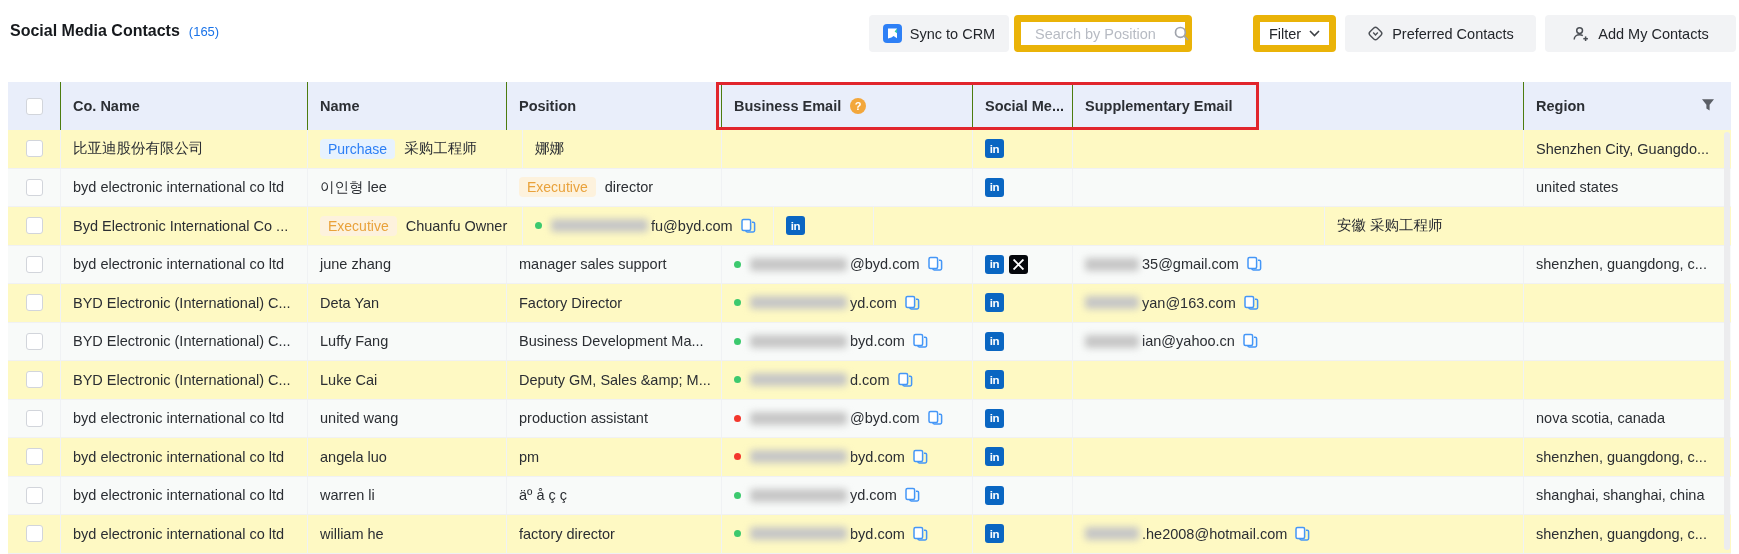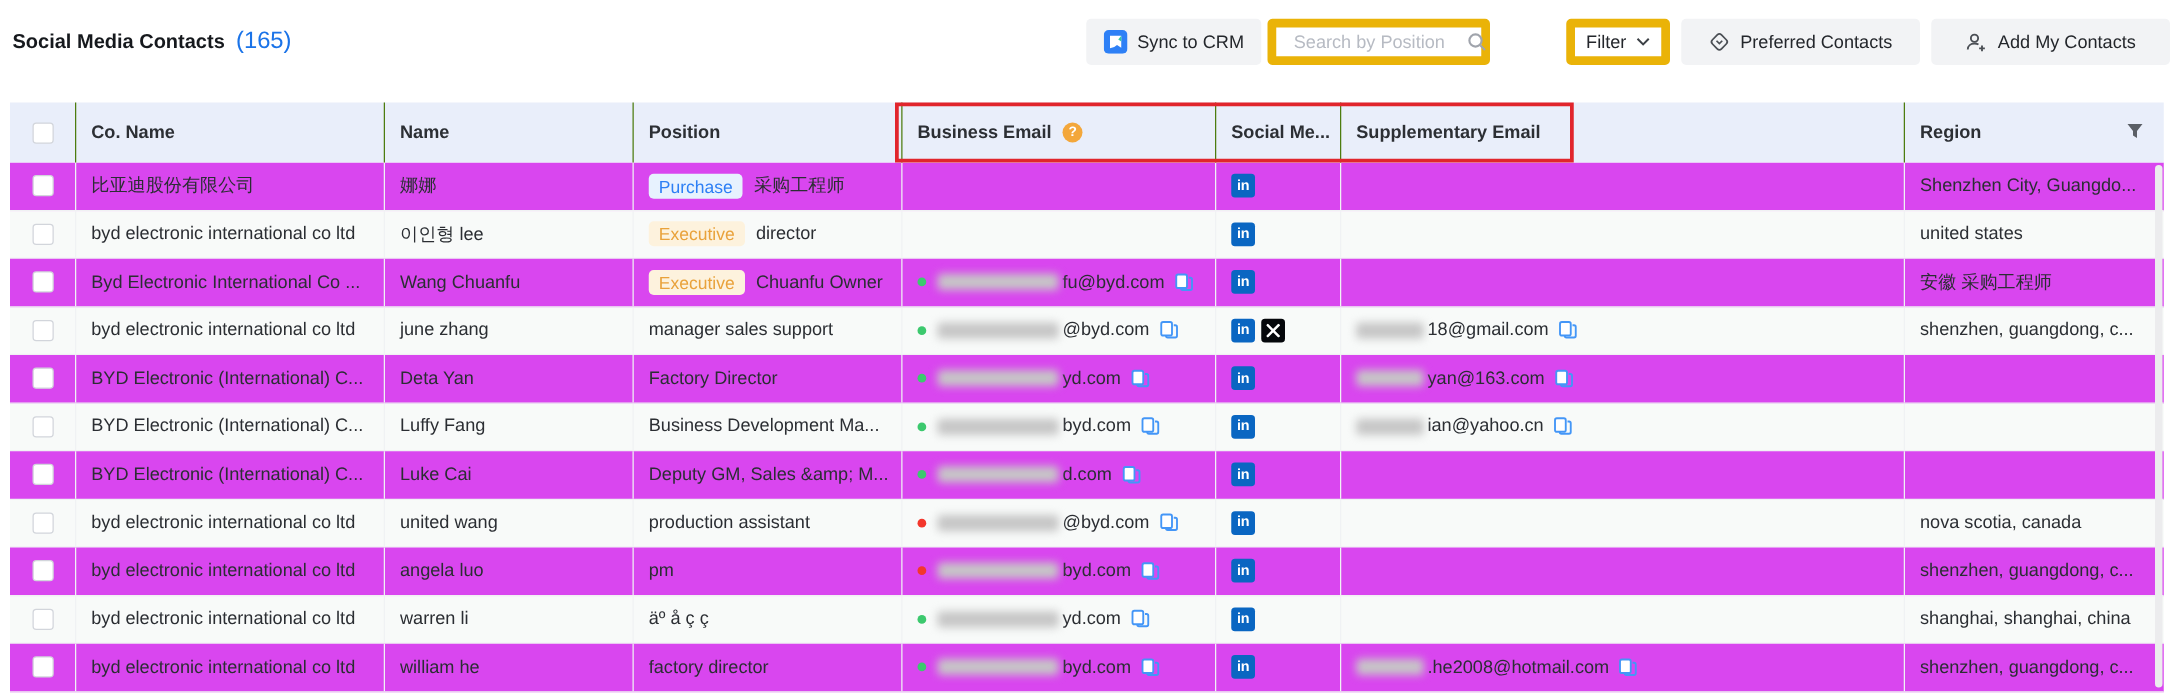--- a/index.html
+++ b/index.html
@@ -4,41 +4,41 @@
 <style>
   html,body{margin:0;padding:0;}
   body{
     width:1739px;height:554px;position:relative;overflow:hidden;
     background:#fff;font-family:"Liberation Sans",sans-serif;color:#26292e;
   }
   
   .topbar{position:absolute;left:0;top:0;width:1739px;height:82px;background:#fff;}
   .titlewrap{position:absolute;left:10px;top:22px;display:flex;align-items:baseline;gap:9px;}
   .title{font-size:16px;font-weight:700;color:#16191d;}
-  .count{font-size:19px;font-weight:500;color:#1a73e8;}
+  .count{font-size:13px;font-weight:500;color:#1a73e8;}
   .btn{position:absolute;top:15px;height:37px;box-sizing:border-box;display:flex;align-items:center;
        justify-content:center;gap:8px;font-size:14.5px;color:#23262b;border-radius:4px;cursor:pointer;}
   .btn.gray{background:#f2f3f5;}
   .btn.outline{background:#fff;border:7px solid #eab308;}
   #btn-sync{left:869px;width:140px;}
   #searchbox{left:1014px;width:178px;justify-content:space-between;padding:0 10px 0 12px;}
   #searchbox input{border:none;outline:none;background:transparent;width:128px;font-size:14.5px;
        font-family:"Liberation Sans",sans-serif;color:#333;}
   #searchbox input::placeholder{color:#b7bbc3;}
   #btn-filter{left:1253px;width:83px;}
   #btn-preferred{left:1345px;width:191px;}
   #btn-add{left:1545px;width:191px;}
   .icon{display:inline-flex;align-items:center;justify-content:center;flex:none;}
   
   .table{position:absolute;left:8px;top:82px;width:1723px;height:472px;}
   .thead{display:flex;height:48px;background:#e9eefa;align-items:stretch;position:relative;}
   .hcell{box-sizing:border-box;padding-left:12px;font-size:14.5px;font-weight:600;color:#2c2f34;
          display:flex;align-items:center;border-right:1px solid #4d7c0f;position:relative;
          white-space:nowrap;overflow:hidden;}
-  .row{display:flex;height:38.5px;background:#d946ef;border-bottom:1px solid #f0f1f3;box-sizing:border-box;}
+  .row{display:flex;height:38.5px;background:#fef9c3;border-bottom:1px solid #f0f1f3;box-sizing:border-box;}
   .row.alt{background:#f8faf9;}
   .cell{box-sizing:border-box;padding-left:12px;display:flex;align-items:center;font-size:14.5px;
         color:#2b2e33;border-right:1px solid #f0f2f4;white-space:nowrap;overflow:hidden;}
   .w-check{width:53px;padding-left:18px;}
   .w-company{width:247px;}
   .w-name{width:199px;}
   .w-pos{width:215px;}
   .w-email{width:251px;}
   .w-social{width:100px;}
   .w-supp{width:451px;}
@@ -163,27 +163,27 @@
     <div class="redbox"></div>
   </div>
   <div class="tbody">
       <div class="row">
         <div class="cell w-check">
           <span class="checkbox"></span>
         </div>
         <div class="cell w-company">
           <span>比亚迪股份有限公司</span>
         </div>
-        <div class="cell w-name">
-          <span>娜娜</span>
-        </div>
         <div class="cell w-pos">
           <span class="badge purchase">Purchase</span>
           <span>采购工程师</span>
         </div>
+        <div class="cell w-name">
+          <span>娜娜</span>
+        </div>
         <div class="cell w-email"></div>
         <div class="cell w-social">
           <span class="sns li">in</span>
         </div>
         <div class="cell w-supp"></div>
         <div class="cell w-region">
           <span>Shenzhen City, Guangdo...</span>
         </div>
       </div>
       <div class="row alt">
@@ -208,23 +208,20 @@
         <div class="cell w-region">
           <span>united states</span>
         </div>
       </div>
       <div class="row">
         <div class="cell w-check">
           <span class="checkbox"></span>
         </div>
         <div class="cell w-company">
           <span>Byd Electronic International Co ...</span>
-        </div>
-        <div class="cell w-name">
-          <span>Wang Chuanfu</span>
         </div>
         <div class="cell w-pos">
           <span class="badge executive">Executive</span>
           <span>Chuanfu Owner</span>
         </div>
         <div class="cell w-email">
           <span class="dot green"></span>
           <span class="blur b"></span>
           <span>fu@byd.com</span>
           <span class="copyic">
@@ -269,21 +266,21 @@
         <div class="cell w-social">
           <span class="sns li">in</span>
           <span class="sns x">
             <svg width="11" height="11" viewBox="0 0 12 12">
               <path d="M.6.6 11.4 11.4 M11.4.6 .6 11.4" stroke="#fff" stroke-width="2.1"></path>
             </svg>
           </span>
         </div>
         <div class="cell w-supp">
           <span class="blur s"></span>
-          <span>18@gmail.com</span>
+          <span>35@gmail.com</span>
           <span class="copyic">
             <svg width="16" height="16" viewBox="0 0 16 16">
               <path d="M12 4.2h1.2c.8 0 1.4.6 1.4 1.4v7c0 .8-.6 1.4-1.4 1.4h-6c-.8 0-1.4-.6-1.4-1.4V12" fill="none" stroke="#4496f7" stroke-width="1.5"></path>
               <rect x="2" y="1.6" width="8.6" height="10.8" rx="1.5" fill="#fff" stroke="#4496f7" stroke-width="1.5"></rect>
             </svg>
           </span>
         </div>
         <div class="cell w-region">
           <span>shenzhen, guangdong, c...</span>
         </div>

